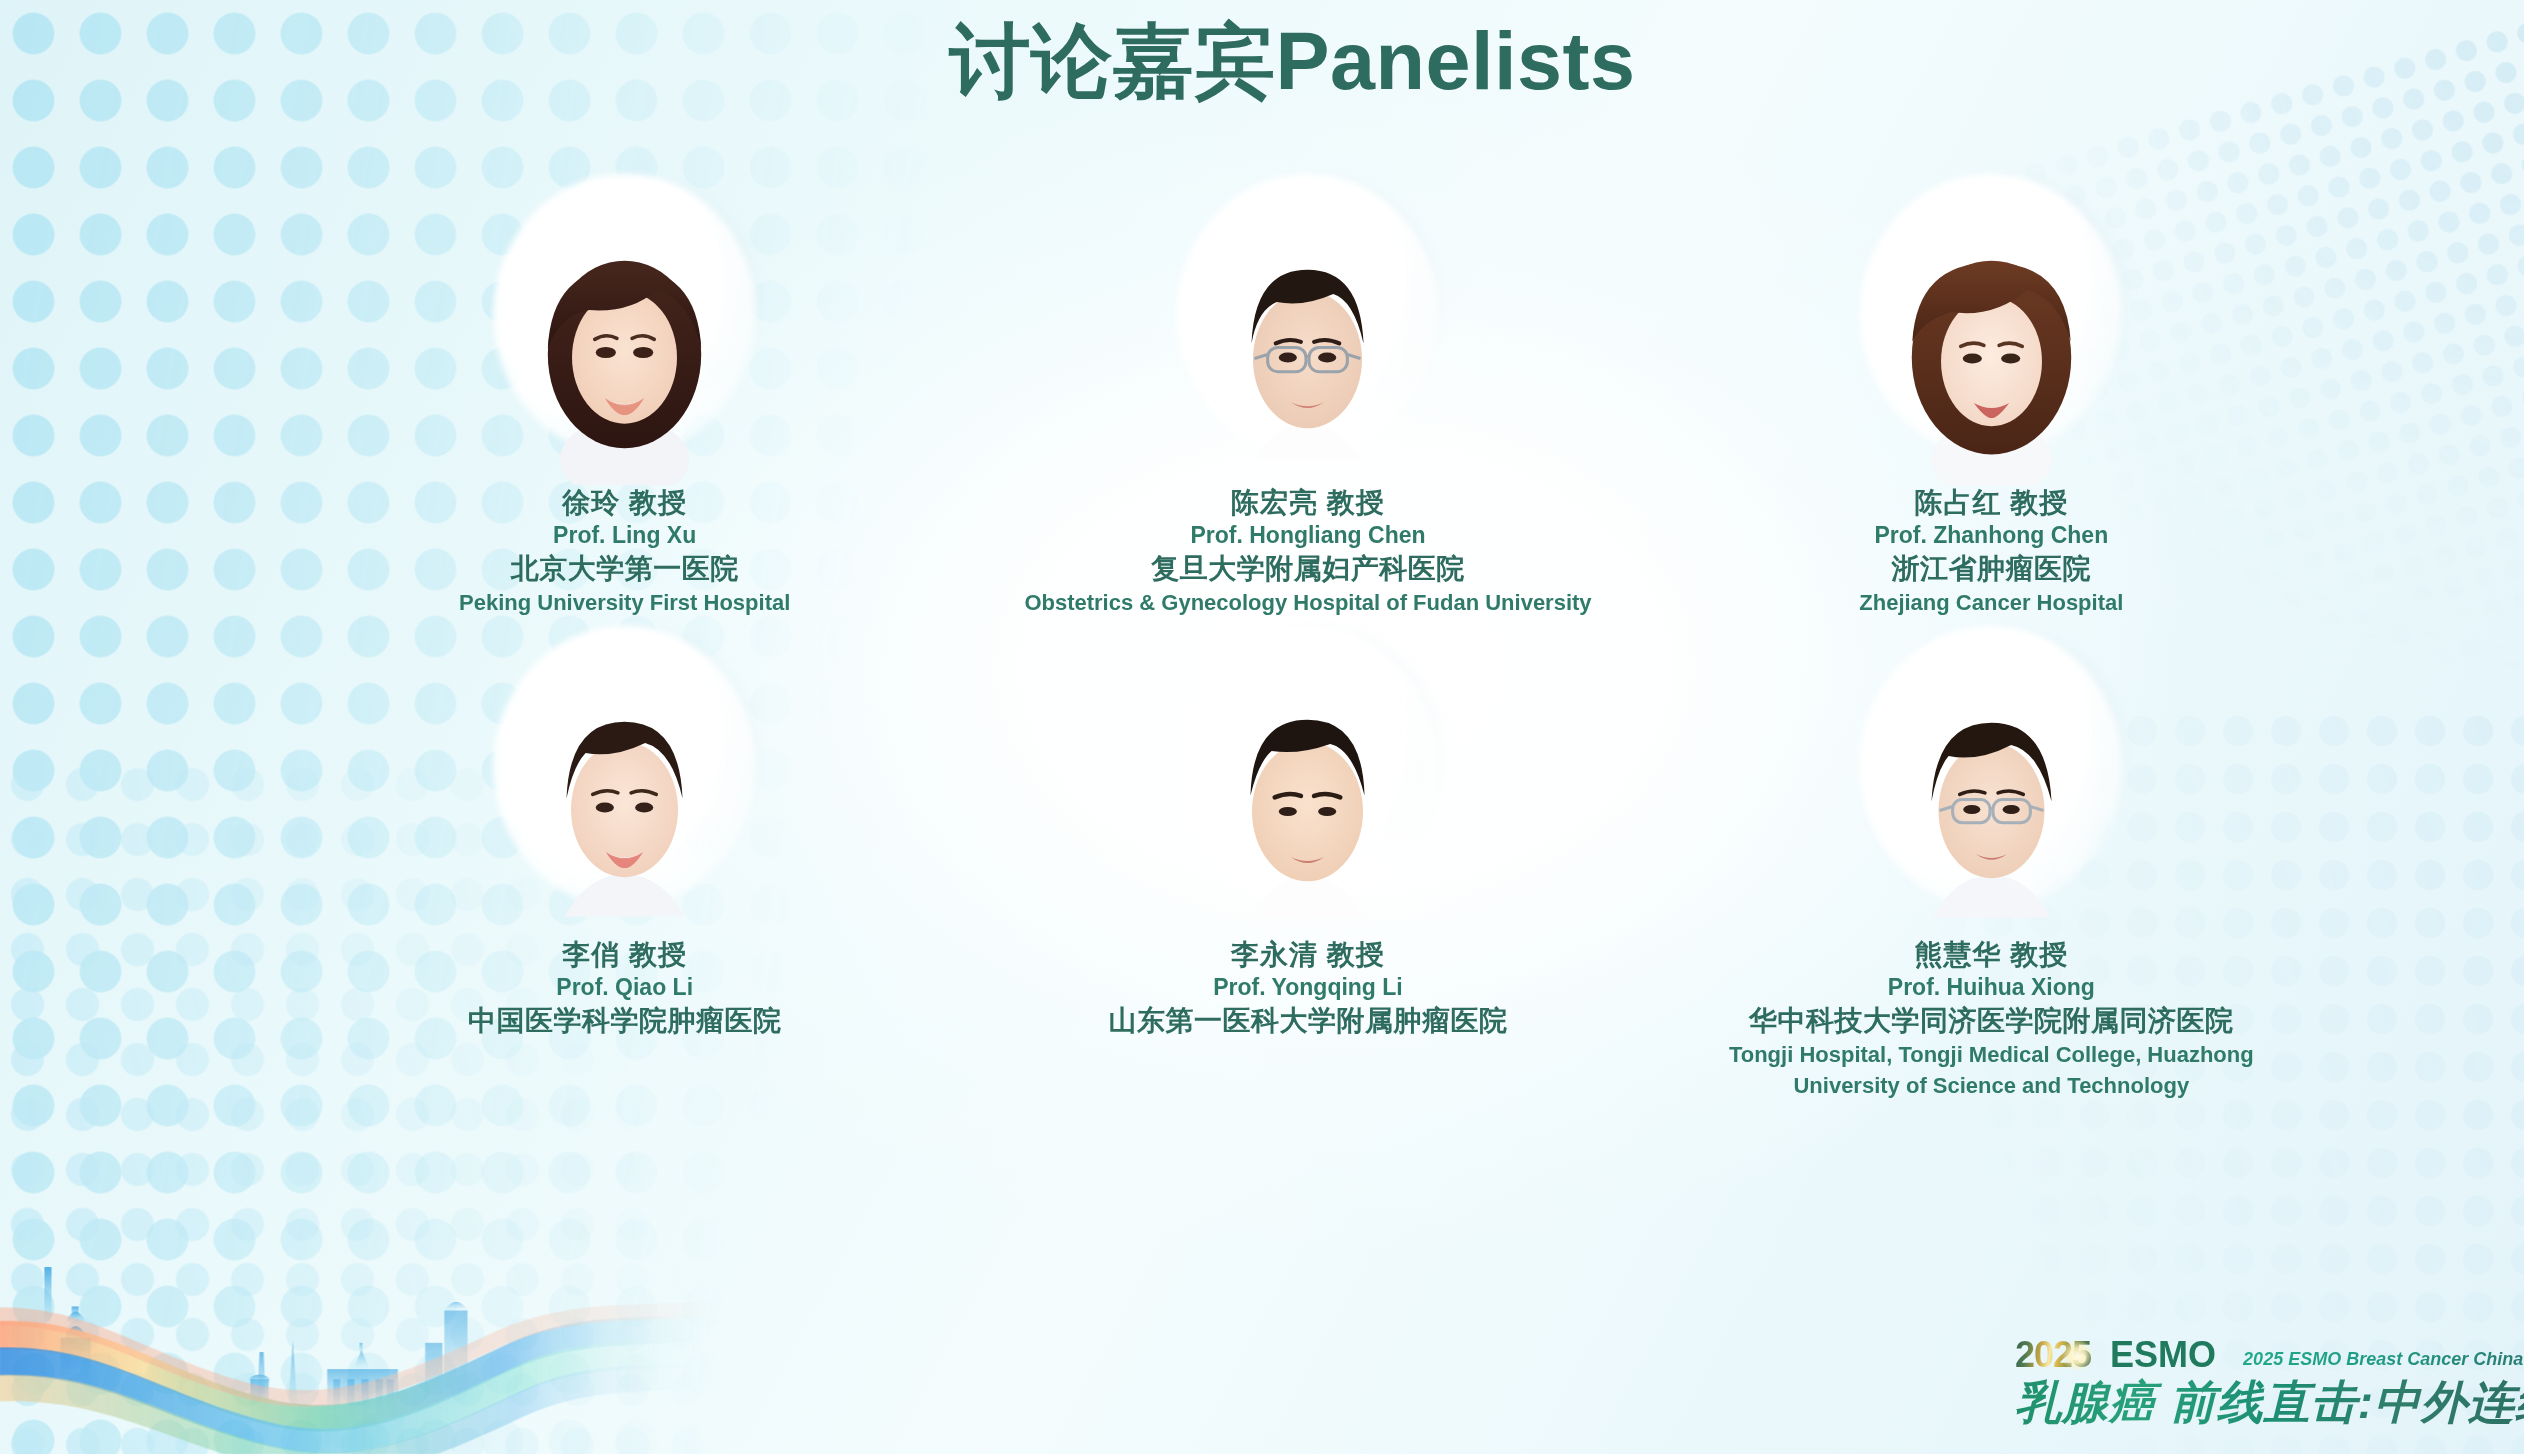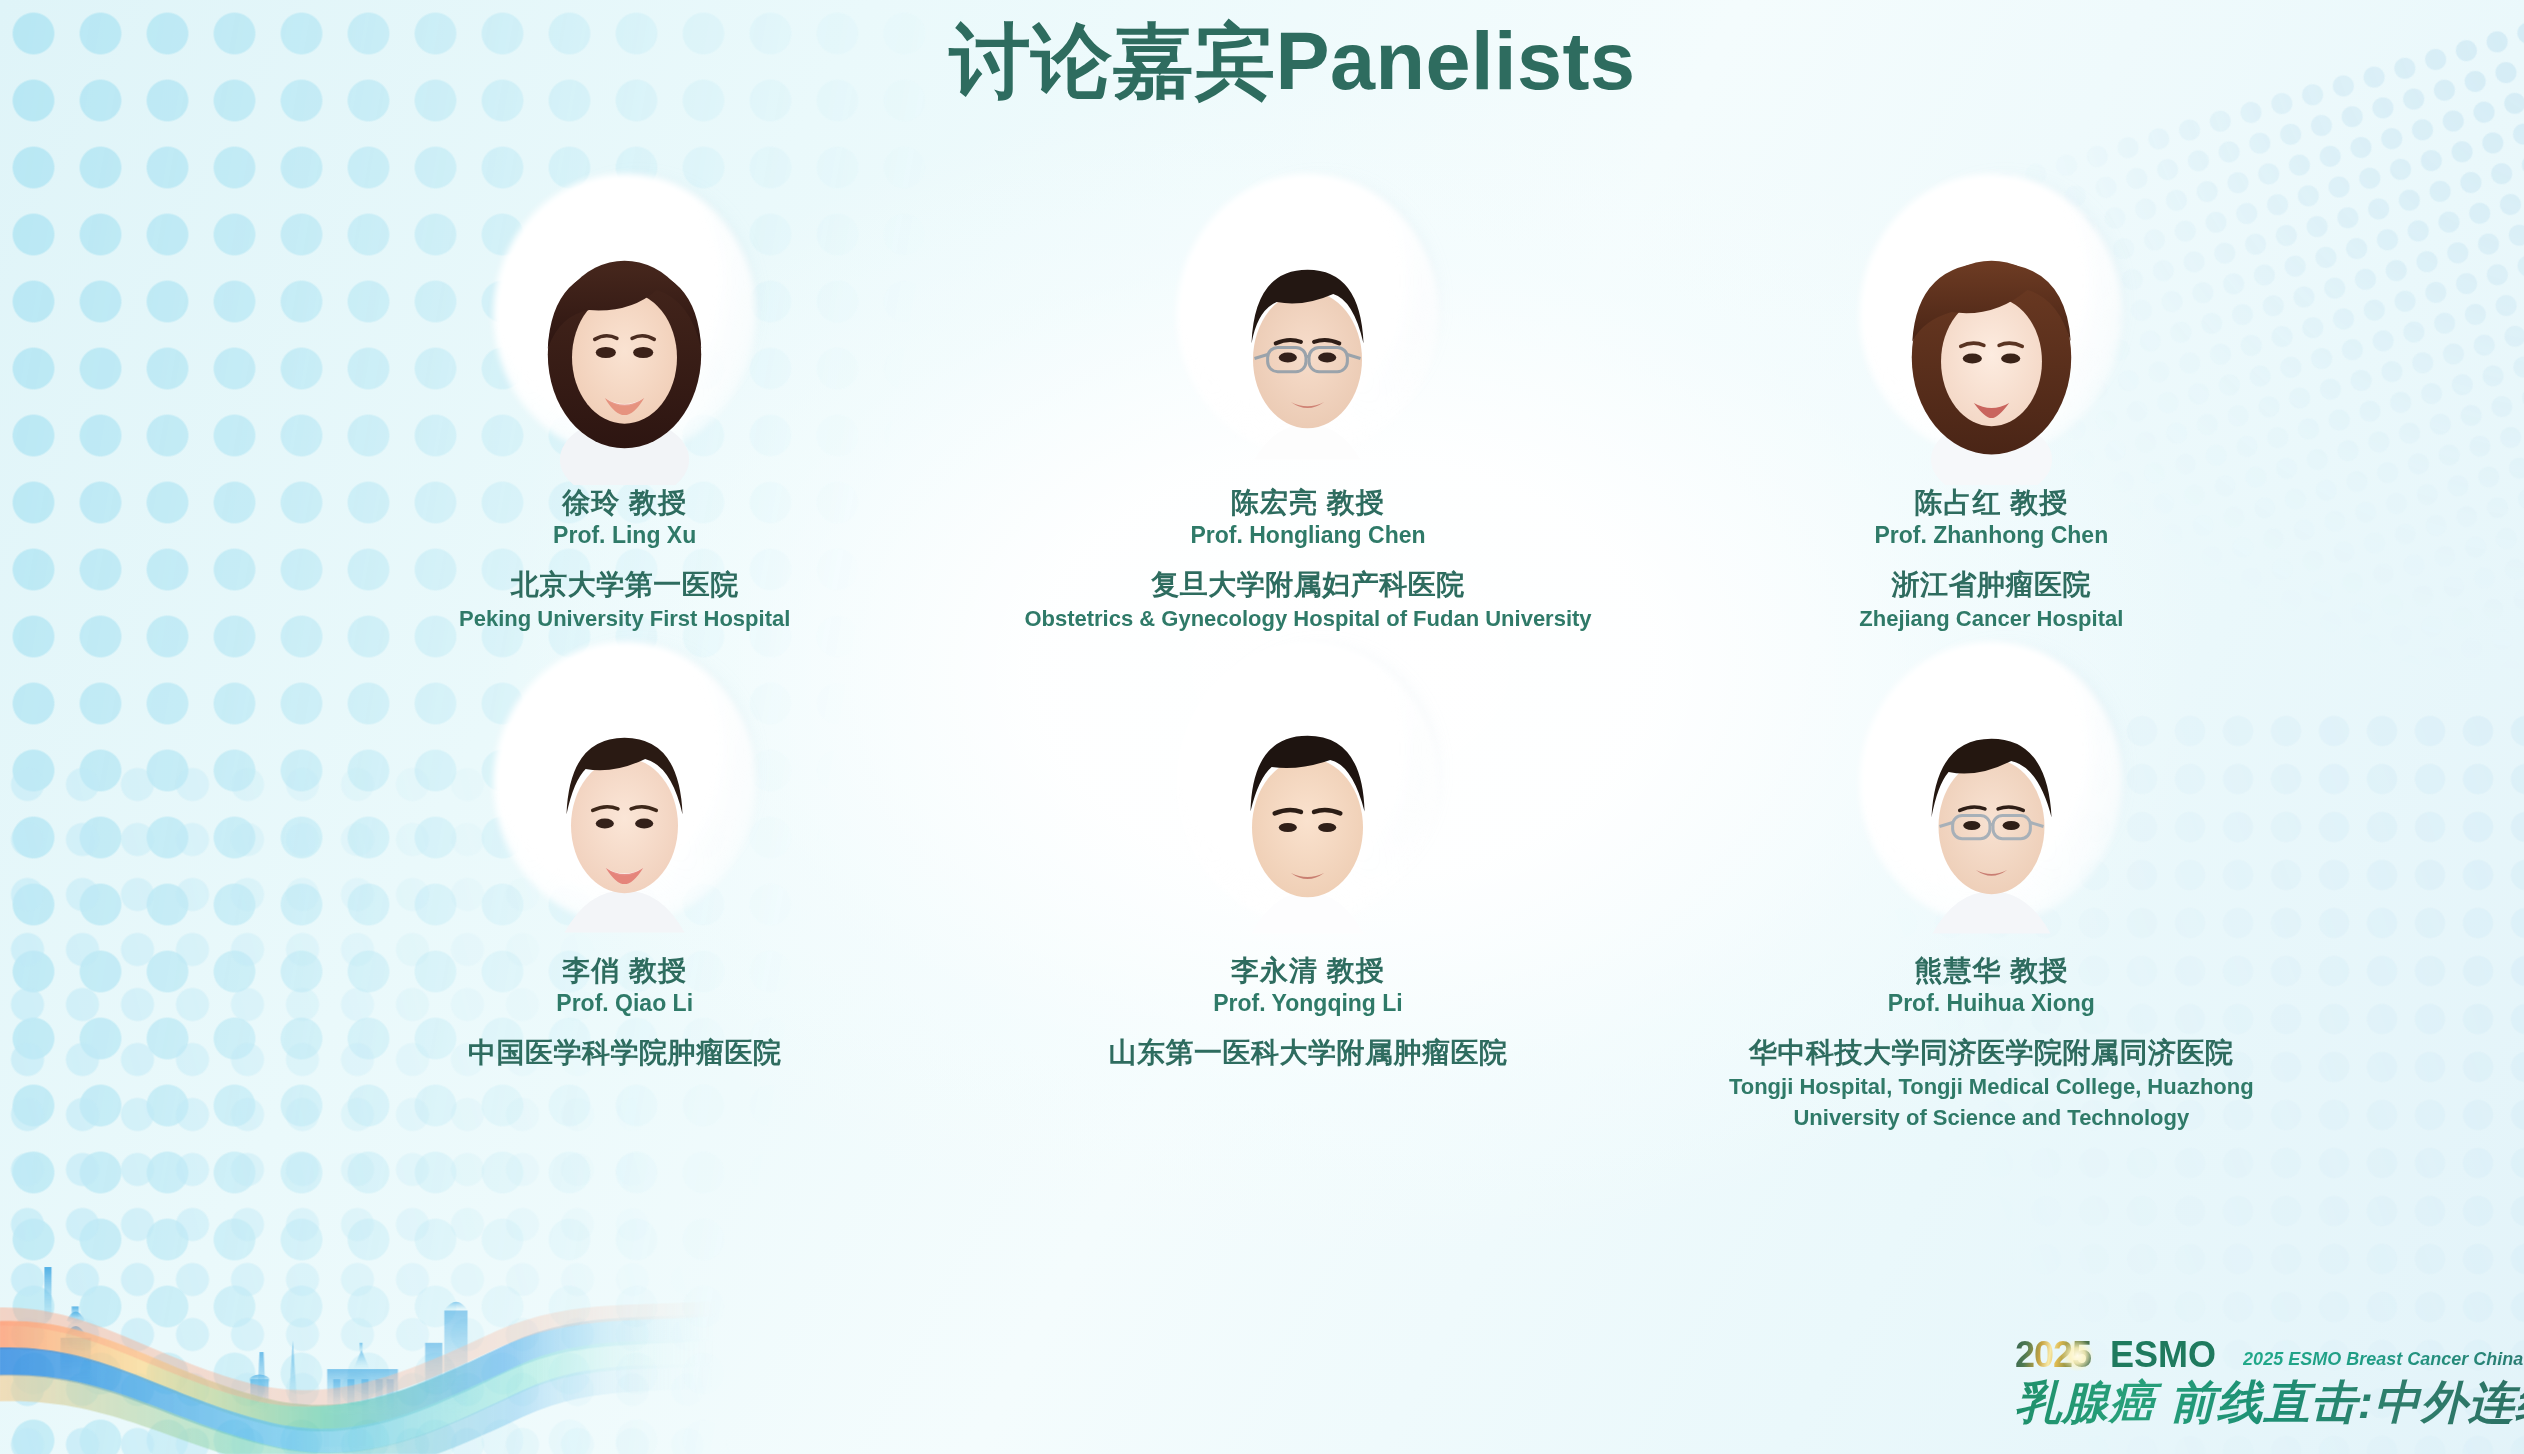--- a/index.html
+++ b/index.html
@@ -85,21 +85,21 @@
 
   .name-cn{
     font-size:28px;font-weight:bold;color:#2e6c5f;
     letter-spacing:1px;line-height:1.25;text-align:center;
   }
   .name-en{
     font-size:23px;font-weight:bold;color:#2f7a68;
     line-height:1.35;text-align:center;
   }
   .org-cn{
-    margin-top:16px;font-size:28px;font-weight:bold;color:#2e6c5f;
+    margin-top:0;font-size:28px;font-weight:bold;color:#2e6c5f;
     letter-spacing:0.5px;line-height:1.3;text-align:left;white-space:nowrap;
   }
   .org-en{
     font-size:22px;font-weight:bold;color:#2f7a68;
     line-height:1.42;text-align:center;max-width:636px;
   }
 
   
   .ribbon{position:absolute;left:0;bottom:0;width:717px;height:192px;}
   .ribbon svg{display:block;width:100%;height:100%;}

